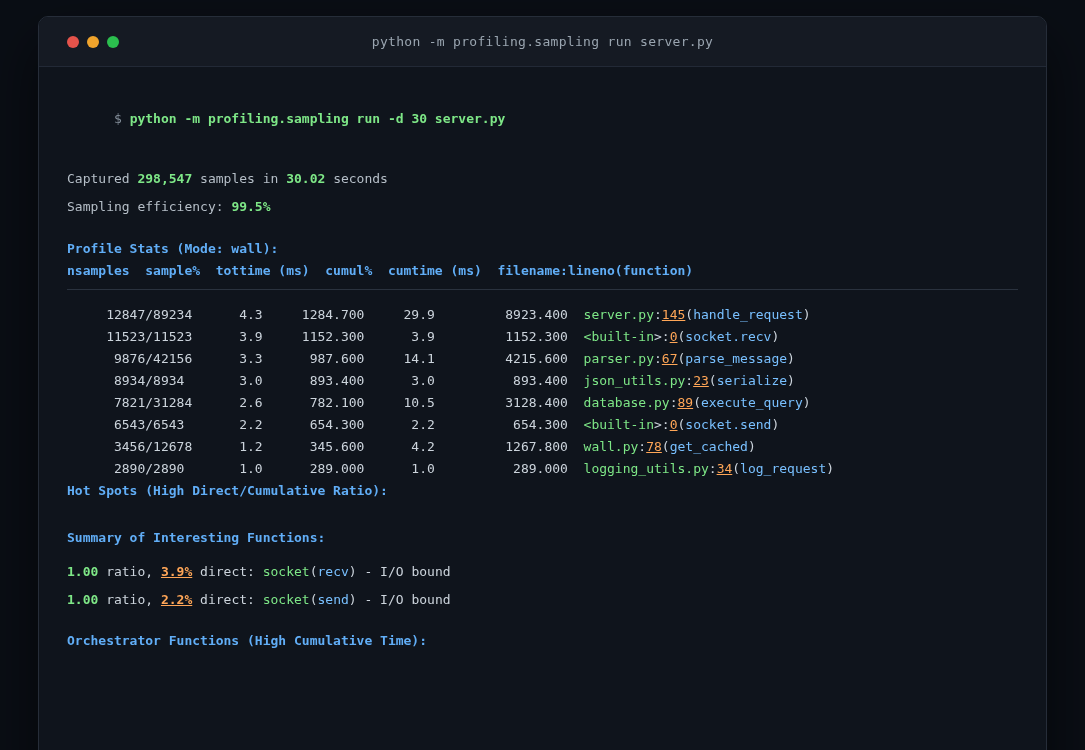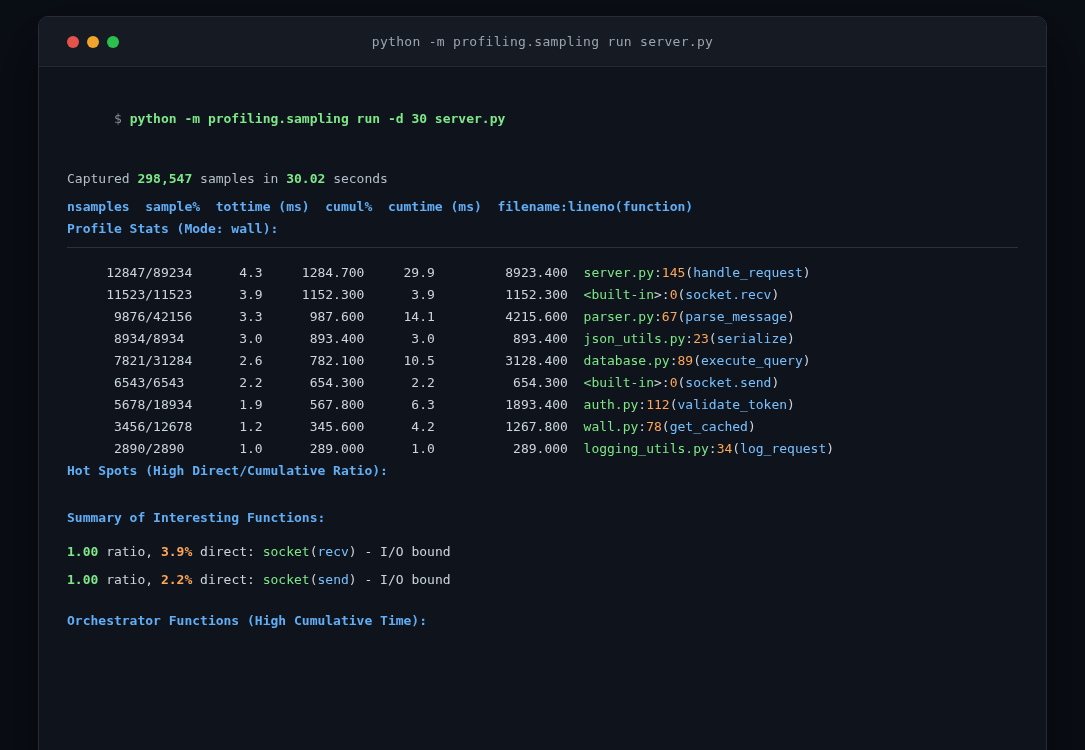--- a/index.html
+++ b/index.html
@@ -19,21 +19,21 @@
 
   .content { padding:19px 28px 0; font:13px/22px "DejaVu Sans Mono", monospace;
              color:var(--bright); }
   .line { white-space:pre; }
 
   .b { font-weight:bold; }
   .c-fg     { color:var(--fg); }
   .c-bright { color:var(--bright); }
   .c-dim    { color:var(--dim); }
   .c-green  { color:var(--green);margin-top:12px; }
-  .c-orange { color:var(--orange); }
+  .c-orange { color:var(--orange);text-decoration:underline; }
   .c-blue   { color:var(--blue); }
   .heading  { color:var(--heading); font-weight:bold; }
 
   .rule { height:1px; background:#2a323e; margin-top:7px; }
   .rows { margin-top:14px; } .mb3{margin-bottom:3px} .mb6{margin-bottom:6px}
   .mb12{margin-bottom:12px} .mb16{margin-bottom:16px} .mb19{margin-bottom:19px}
   .mb20{margin-bottom:20px} .mt25{margin-top:25px}
 </style>
 </head>
 <body>
@@ -47,33 +47,33 @@
     </div>
     <div class="title">python -m profiling.sampling run server.py</div>
   </div>
 
   <div class="content">
     <div class="line mb16">
       <span class="c-dim">$ </span><span class="c-green b">python -m profiling.sampling run -d 30 server.py</span>
     </div>
 
     <div class="line mb6"><span class="c-fg">Captured </span><span class="c-green b">298,547</span><span class="c-fg"> samples in </span><span class="c-green b">30.02</span><span class="c-fg"> seconds</span></div>
+    <div class="line mb20"><span class="c-fg">Sampling efficiency: </span><span class="c-green b">99.5%</span></div>
 
+    <div class="line heading">Profile Stats (Mode: wall):</div>
     <div class="line heading">nsamples  sample%  tottime (ms)  cumul%  cumtime (ms)  filename:lineno(function)</div>
-    <div class="line heading">Profile Stats (Mode: wall):</div>
     <div class="rule"></div>
 
     <div class="rows">
         <div class="line"><span class="c-bright">     12847/89234      4.3     1284.700     29.9         8923.400  </span><span class="c-green">server.py</span><span class="c-bright">:</span><span class="c-orange">145</span><span class="c-bright">(</span><span class="c-blue">handle_request</span><span class="c-bright">)</span></div>
         <div class="line"><span class="c-bright">     11523/11523      3.9     1152.300      3.9         1152.300  </span><span class="c-green">&lt;built-in</span><span class="c-bright">&gt;:</span><span class="c-orange">0</span><span class="c-bright">(</span><span class="c-blue">socket.recv</span><span class="c-bright">)</span></div>
         <div class="line"><span class="c-bright">      9876/42156      3.3      987.600     14.1         4215.600  </span><span class="c-green">parser.py</span><span class="c-bright">:</span><span class="c-orange">67</span><span class="c-bright">(</span><span class="c-blue">parse_message</span><span class="c-bright">)</span></div>
         <div class="line"><span class="c-bright">      8934/8934       3.0      893.400      3.0          893.400  </span><span class="c-green">json_utils.py</span><span class="c-bright">:</span><span class="c-orange">23</span><span class="c-bright">(</span><span class="c-blue">serialize</span><span class="c-bright">)</span></div>
         <div class="line"><span class="c-bright">      7821/31284      2.6      782.100     10.5         3128.400  </span><span class="c-green">database.py</span><span class="c-bright">:</span><span class="c-orange">89</span><span class="c-bright">(</span><span class="c-blue">execute_query</span><span class="c-bright">)</span></div>
         <div class="line"><span class="c-bright">      6543/6543       2.2      654.300      2.2          654.300  </span><span class="c-green">&lt;built-in</span><span class="c-bright">&gt;:</span><span class="c-orange">0</span><span class="c-bright">(</span><span class="c-blue">socket.send</span><span class="c-bright">)</span></div>
-        <div class="line"><span class="c-bright">      5678/18934      1.9      567.800      6.3         1893.400  </span><span class="c-green">auth.py</span><span class="c-bright">:</span><span class="c-orange">112</span><span class="c-bright">(</span><span class="c-blue">validate_token</span><span class="c-bright">)</span></div>
         <div class="line"><span class="c-bright">      3456/12678      1.2      345.600      4.2         1267.800  </span><span class="c-green">wall.py</span><span class="c-bright">:</span><span class="c-orange">78</span><span class="c-bright">(</span><span class="c-blue">get_cached</span><span class="c-bright">)</span></div>
         <div class="line"><span class="c-bright">      2890/2890       1.0      289.000      1.0          289.000  </span><span class="c-green">logging_utils.py</span><span class="c-bright">:</span><span class="c-orange">34</span><span class="c-bright">(</span><span class="c-blue">log_request</span><span class="c-bright">)</span></div>
       </div>
 
     <div class="line heading mb3">Hot Spots (High Direct/Cumulative Ratio):</div>
 
     <div class="line heading mt25 mb12">Summary of Interesting Functions:</div>
     <div>
         <div class="line mb6"><span class="c-green b">1.00</span><span class="c-bright"> ratio, </span><span class="c-orange b">3.9%</span><span class="c-bright"> direct: </span><span class="c-green">socket</span><span class="c-bright">(</span><span class="c-blue">recv</span><span class="c-bright">)</span><span class="c-bright"> - I/O bound</span></div>
         <div class="line mb19"><span class="c-green b">1.00</span><span class="c-bright"> ratio, </span><span class="c-orange b">2.2%</span><span class="c-bright"> direct: </span><span class="c-green">socket</span><span class="c-bright">(</span><span class="c-blue">send</span><span class="c-bright">)</span><span class="c-bright"> - I/O bound</span></div>

